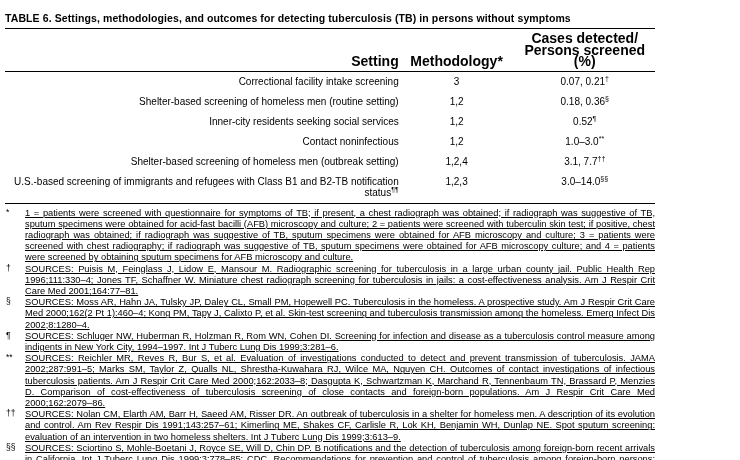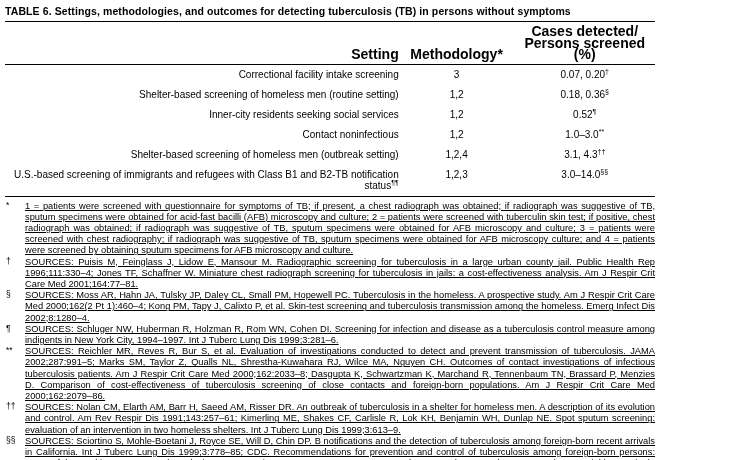--- a/index.html
+++ b/index.html
@@ -2,21 +2,21 @@
 <html><head>
 <meta charset="utf-8">
 <style>
   * { margin:0; padding:0; box-sizing:border-box; }
   html, body {
     width:740px; height:460px;
     background:#ffffff; color:#000000;
     font-family:"Liberation Sans", sans-serif;
     -webkit-font-smoothing:antialiased;
   }
-  .page { width:660px; height:460px; padding:3px 5px 0 5px; overflow:hidden; }
+  .page { width:660px; height:460px; padding:10px 5px 0 5px; overflow:hidden; }
 
   .title {
     font-size:10.5px; font-weight:bold;
     padding:2px 0 4px 0;
     letter-spacing:0.1px;
   }
 
   table.tb {
     width:100%;
     border-collapse:collapse;
@@ -81,41 +81,41 @@
         <th class="col-cases">
           <span>Cases detected/</span><br>
           <span>Persons screened (%)</span>
         </th>
       </tr>
     </thead>
     <tbody>
       <tr>
         <td class="col-setting"><span>Correctional facility intake screening</span><sup class="ref"></sup></td>
         <td class="col-method">3</td>
-        <td class="col-cases"><span>0.07, 0.20</span><sup class="ref">†</sup></td>
+        <td class="col-cases"><span>0.07, 0.21</span><sup class="ref">†</sup></td>
       </tr>
       <tr>
         <td class="col-setting"><span>Shelter-based screening of homeless men (routine setting)</span><sup class="ref"></sup></td>
         <td class="col-method">1,2</td>
         <td class="col-cases"><span>0.18, 0.36</span><sup class="ref">§</sup></td>
       </tr>
       <tr>
         <td class="col-setting"><span>Inner-city residents seeking social services</span><sup class="ref"></sup></td>
         <td class="col-method">1,2</td>
         <td class="col-cases"><span>0.52</span><sup class="ref">¶</sup></td>
       </tr>
       <tr>
         <td class="col-setting"><span>Contact noninfectious</span><sup class="ref"></sup></td>
         <td class="col-method">1,2</td>
         <td class="col-cases"><span>1.0–3.0</span><sup class="ref">**</sup></td>
       </tr>
       <tr>
         <td class="col-setting"><span>Shelter-based screening of homeless men (outbreak setting)</span><sup class="ref"></sup></td>
         <td class="col-method">1,2,4</td>
-        <td class="col-cases"><span>3.1, 4.3</span><sup class="ref">††</sup></td>
+        <td class="col-cases"><span>3.1, 7.7</span><sup class="ref">††</sup></td>
       </tr>
       <tr>
         <td class="col-setting"><span>U.S.-based screening of immigrants and refugees with Class B1 and B2-TB notification status</span><sup class="ref">¶¶</sup></td>
         <td class="col-method">1,2,3</td>
         <td class="col-cases"><span>3.0–14.0</span><sup class="ref">§§</sup></td>
       </tr>
     </tbody>
   </table>
 
   <div class="footnotes">

